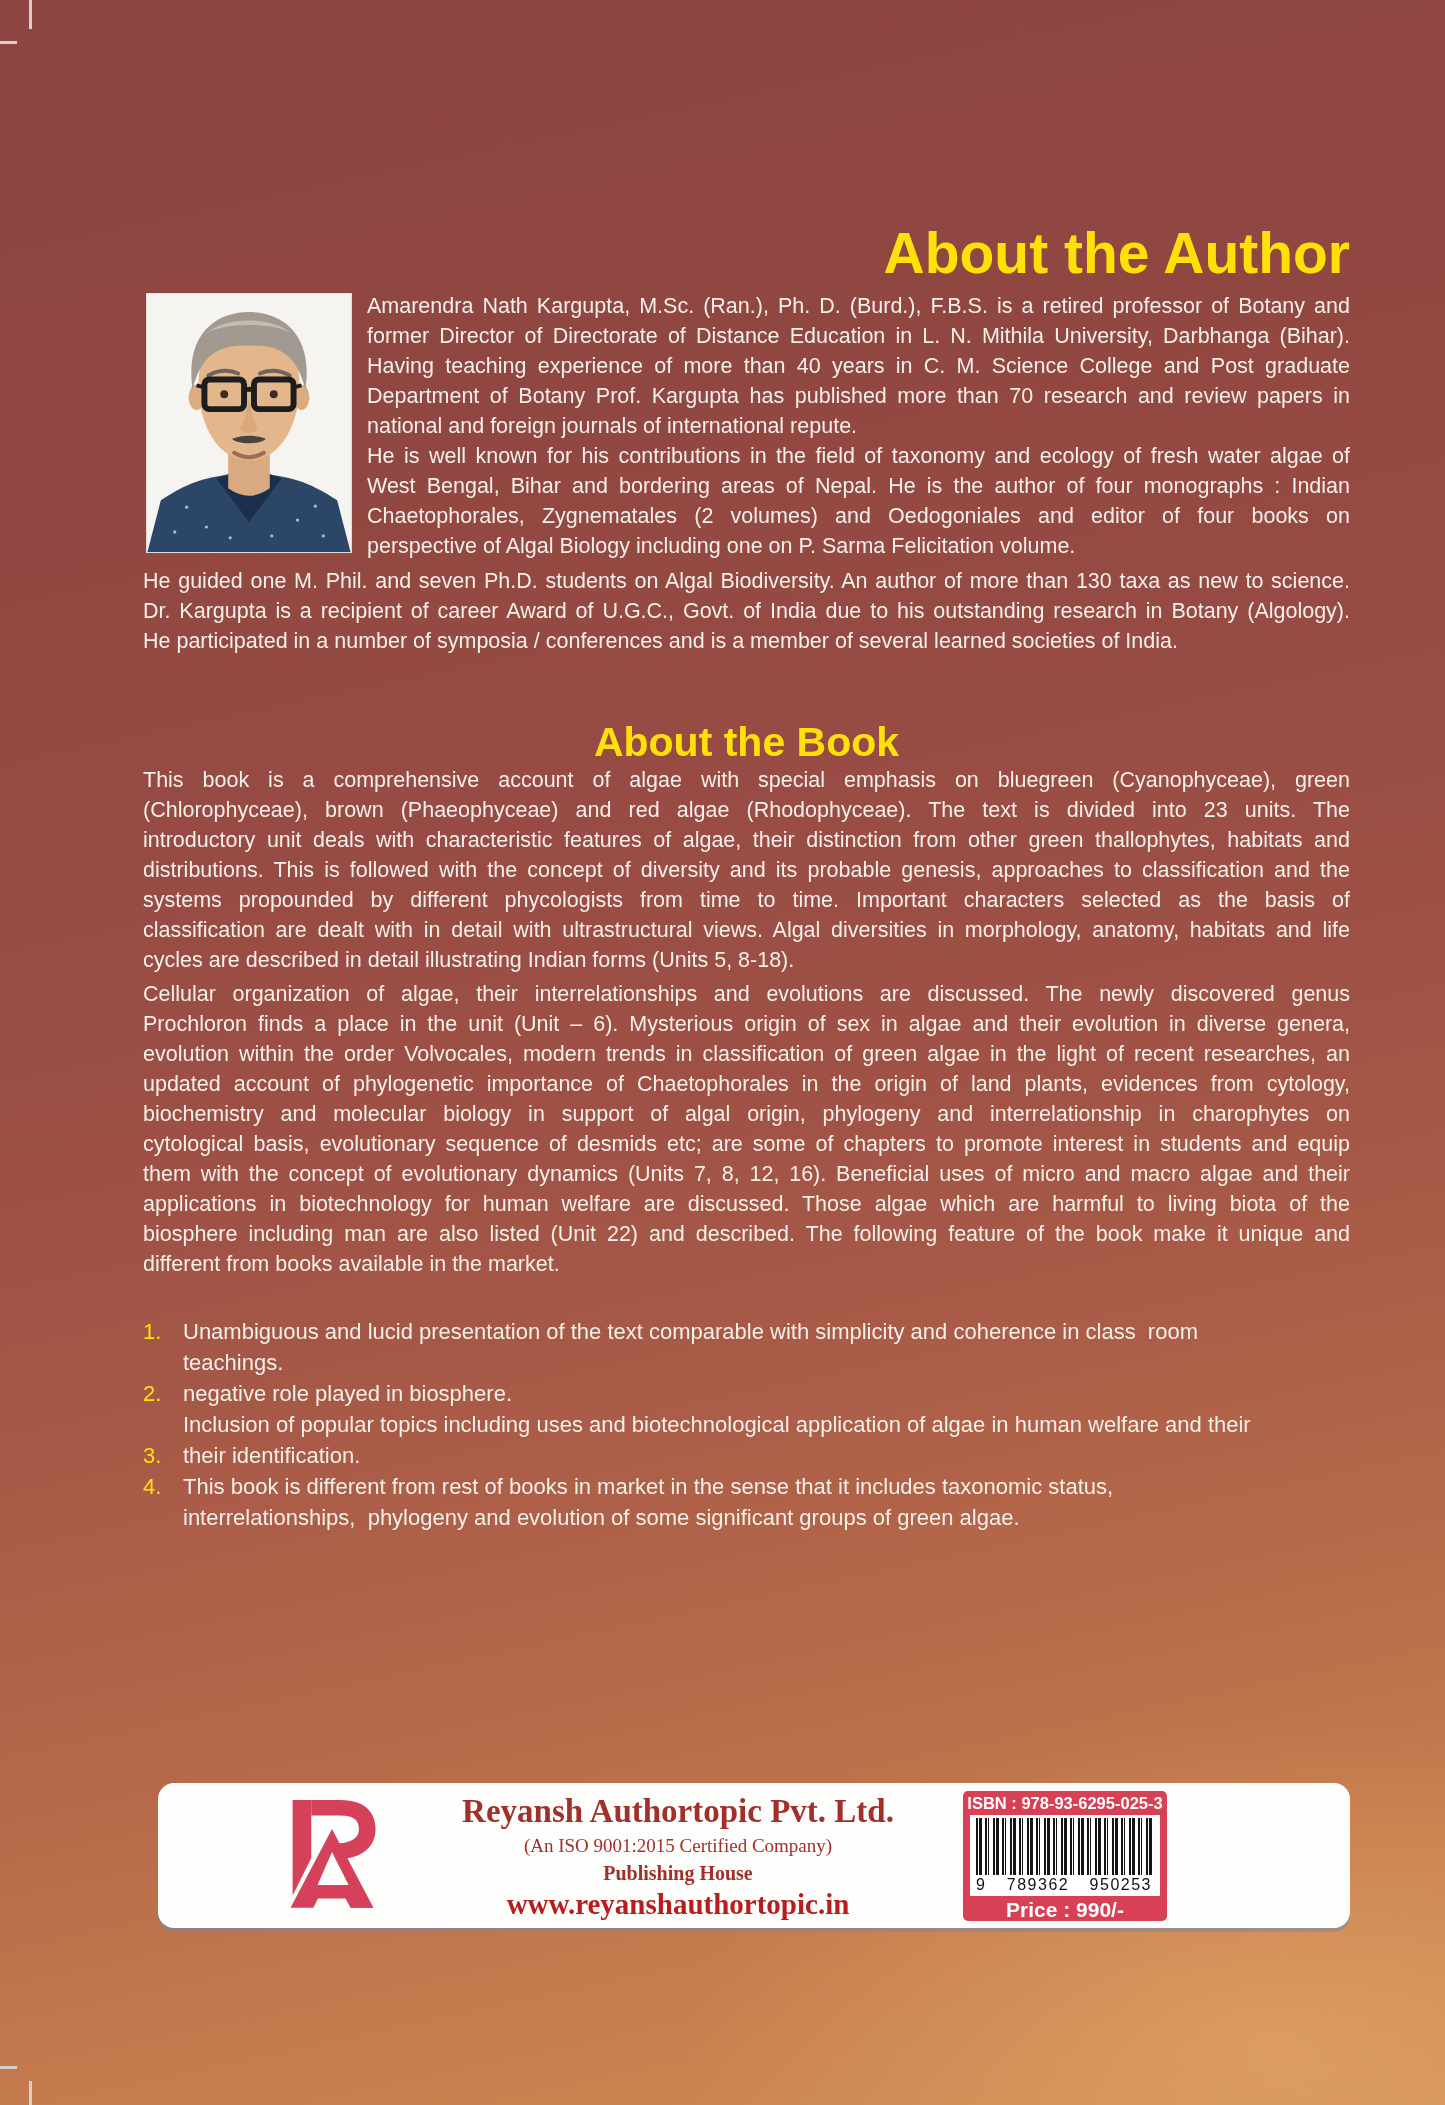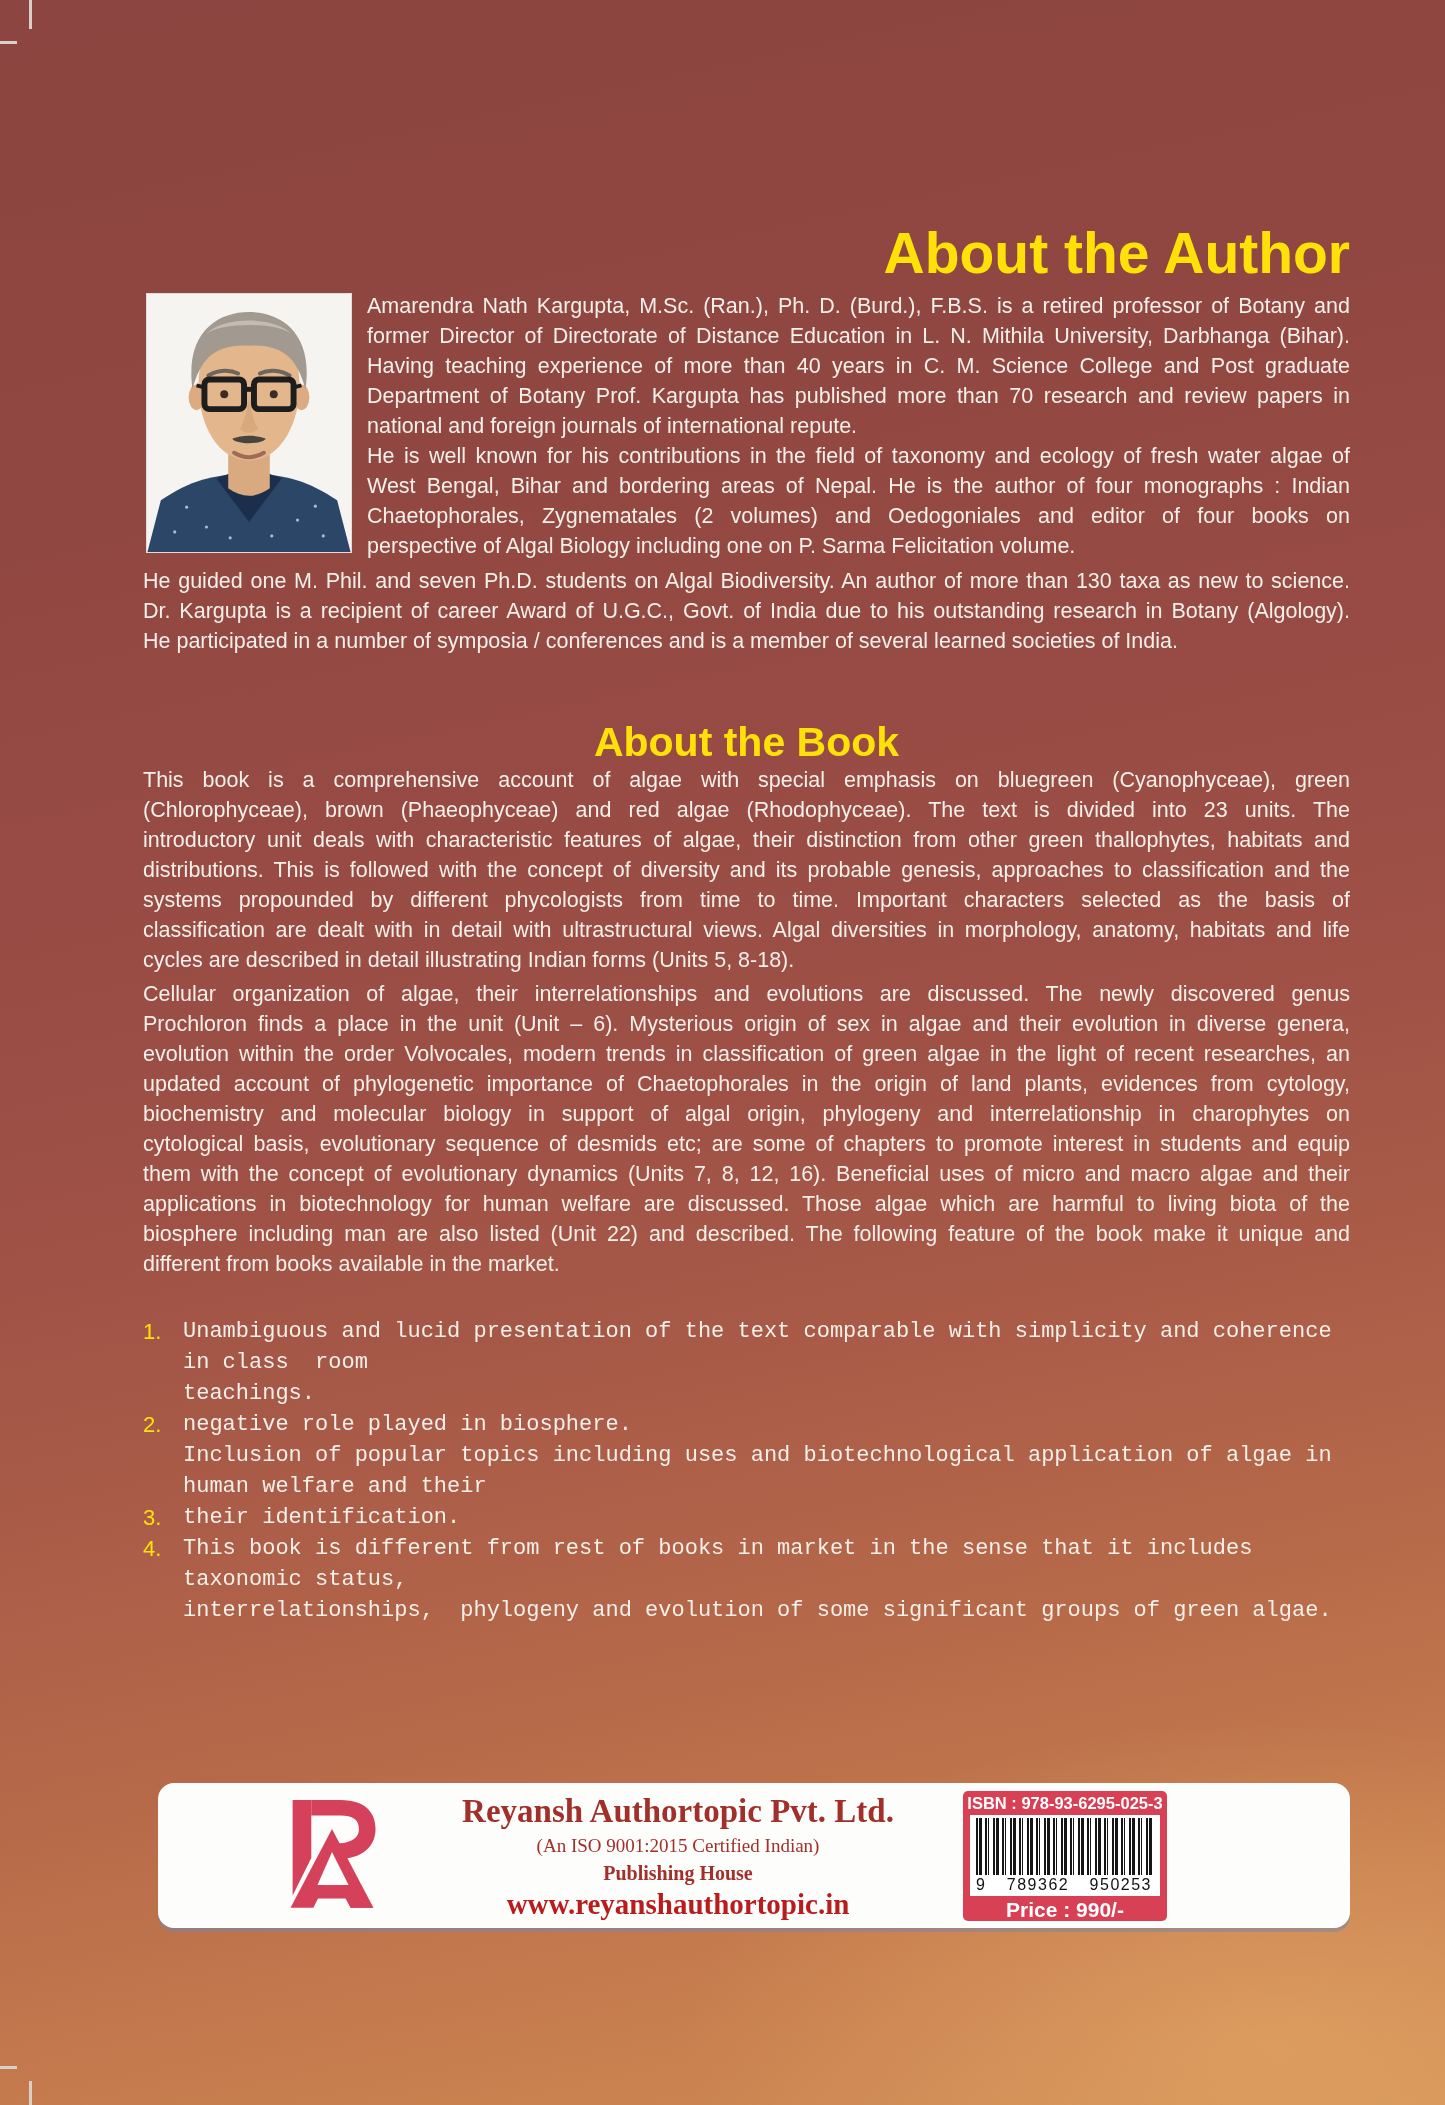--- a/index.html
+++ b/index.html
@@ -31,21 +31,21 @@
   .photo svg{display:block;width:100%;height:100%;}
   .closing{margin-top:5px;}
 
   .book-p1{position:absolute;left:143px;top:765px;width:1207px;}
   .book-p2{position:absolute;left:143px;top:979px;width:1207px;}
 
   .features{position:absolute;left:143px;top:1316px;width:1207px;}
   .feature{display:flex;}
   .fnum{width:40px;flex:0 0 40px;color:#ffe10a;font-size:22px;line-height:31px;}
   .ftext{flex:1;color:#f3efe9;font-size:22px;line-height:31px;}
-  .ftext .jline{text-align:left;text-align-last:auto;font-family:Liberation Mono, monospace;}
+  .ftext .jline{text-align:left;text-align-last:auto;}
 
   .footer-box{position:absolute;left:158px;top:1783px;width:1192px;height:145px;
       background:#fdfdfc;border-radius:16px;box-shadow:0 4px 0 rgba(116,136,170,.5);}
   .logo{position:absolute;left:120px;top:15px;width:108px;height:114px;}
   .logo svg{display:block;width:100%;height:100%;}
   .pub-text{position:absolute;left:250px;top:10px;width:540px;text-align:center;
       font-family:"Liberation Serif", serif;color:#a1302a;}
   .pub-name{font-size:33px;font-weight:bold;}
   .pub-iso{font-size:19px;margin-top:5px;}
   .pub-house{font-size:20px;font-weight:bold;margin-top:5px;}
@@ -202,21 +202,21 @@
           <path d="M30 2 H58 C84 2 92 16 92 30 C92 45 82 57 60 59 L52 44 C70 44 76 38 76 30 C76 21 70 17 58 17 H30 Z"></path>
           <path d="M50 30 L90 106 H68 L50 70 L32 106 H10 Z"></path>
           <rect x="36" y="84" width="32" height="13"></rect>
           <path d="M62 84 L90 106 H68 L56 84 Z"></path>
         </g>
         <path d="M50 52 L66 84 H36 Z" fill="#fdfdfc"></path>
       </svg>
     </div>
     <div class="pub-text">
       <div class="pub-name">Reyansh Authortopic Pvt. Ltd.</div>
-      <div class="pub-iso">(An ISO 9001:2015 Certified Indian)</div>
+      <div class="pub-iso">(An ISO 9001:2015 Certified Company)</div>
       <div class="pub-house">Publishing House</div>
       <div class="pub-web">www.reyanshauthortopic.in</div>
     </div>
     <div class="isbn-panel">
       <div class="isbn-label">ISBN : 978-93-6295-025-3</div>
       <div class="barcode-area">
         <div class="bars"></div>
         <div class="digits">
           <span>9</span>
           <span>789362</span>

